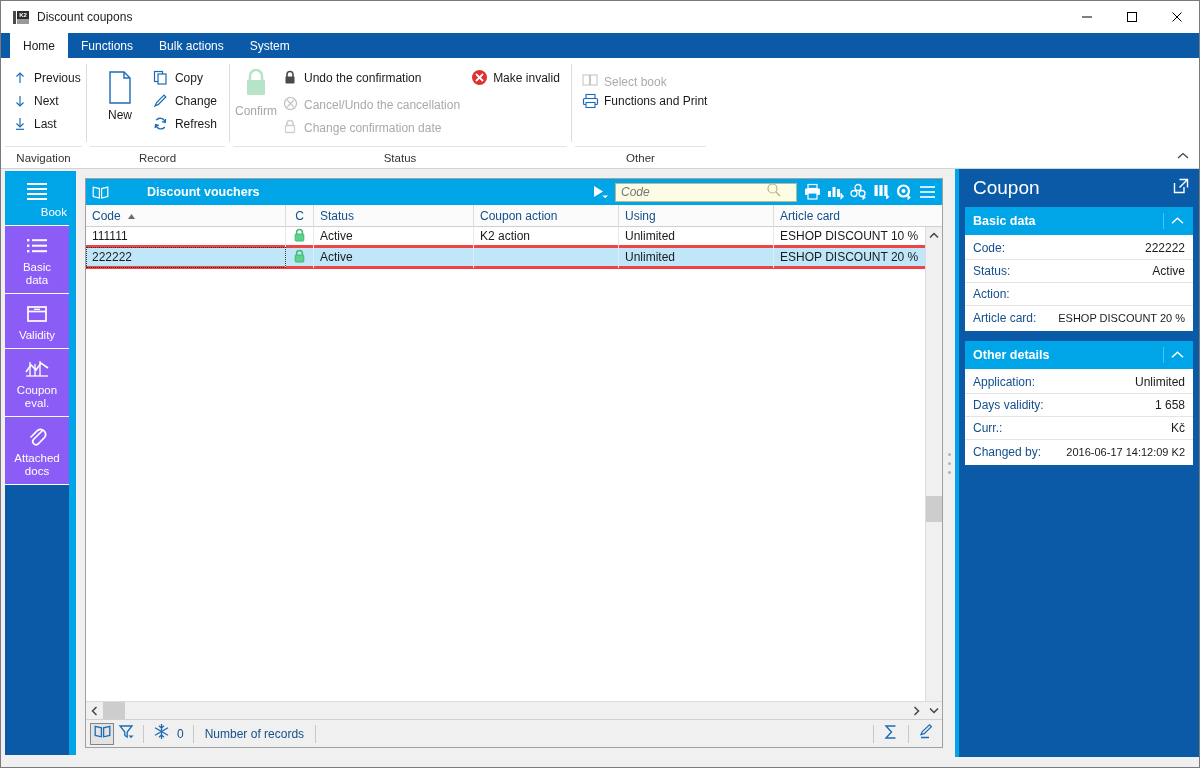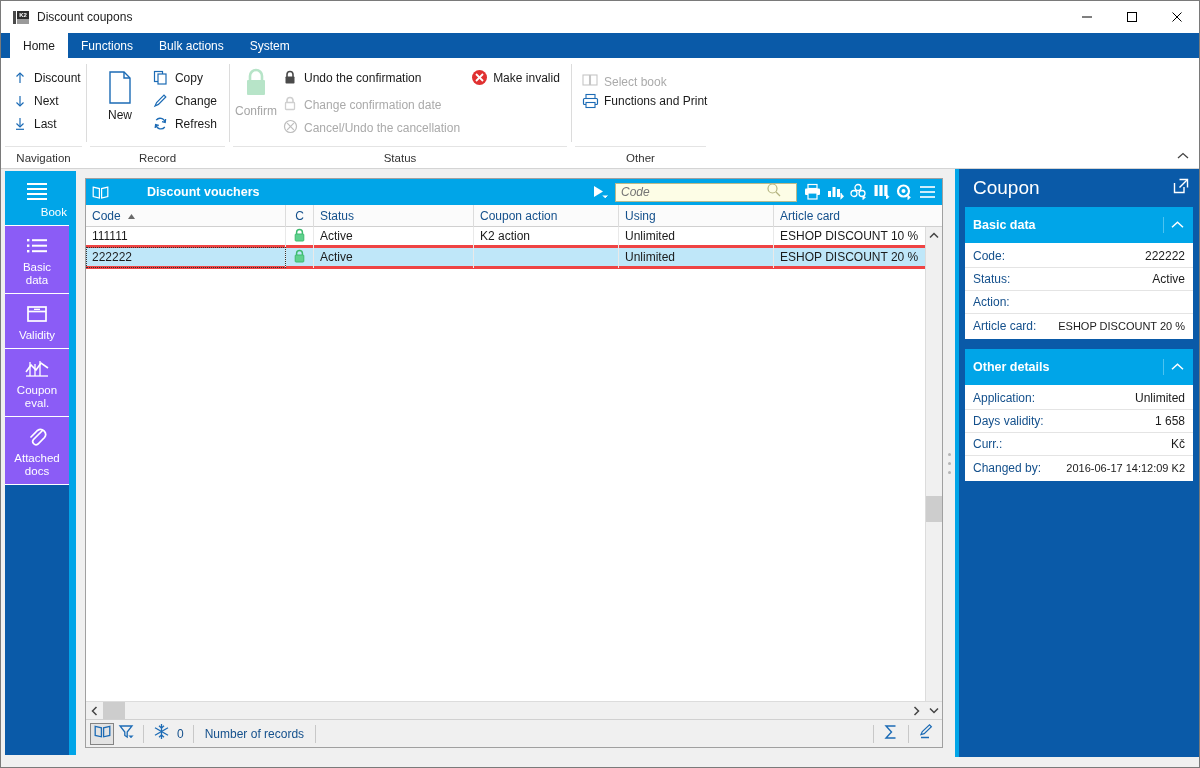--- a/index.html
+++ b/index.html
@@ -323,21 +323,21 @@
   #detail-head {
     height: 38px;
     display: flex; align-items: center;
     padding: 0 10px 0 14px;
     flex: none;
   }
   #detail-title { color: #ffffff; font-size: 19px; }
   #detail-pop { margin-left: auto; }
   .dsec { margin: 0 6px 10px 6px; }
   .dsec-head {
-    height: 36px;
+    height: 28px;
     background: #00a5e8;
     display: flex; align-items: center;
     padding: 0 2px 0 8px;
   }
   .dsec-title { color: #ffffff; font-size: 12.5px; font-weight: bold; }
   .dsec-chev { margin-left: auto; width: 28px; display: flex; align-items: center; justify-content: center;
                border-left: 1px solid #4cc3f0; height: 16px; }
   .dsec-body { background: #ffffff; padding: 2px 0; }
   .drow {
     height: 23px;
@@ -399,21 +399,21 @@
       <div class="rgroup" style="width:85px">
         <div class="rgroup-content">
           <div class="rcol">
             <div class="ritem">
               <span class="ri-ico">
                 <svg width="14" height="14" viewBox="0 0 14 14">
                     <line x1="7" y1="12" x2="7" y2="2" stroke="#1c6bb5" stroke-width="1.2"></line>
                     <polyline points="3.5,5.5 7,2 10.5,5.5" fill="none" stroke="#1c6bb5" stroke-width="1.2"></polyline>
                   </svg>
               </span>
-              <span>Discount</span>
+              <span>Previous</span>
             </div>
             <div class="ritem">
               <span class="ri-ico">
                 <svg width="14" height="14" viewBox="0 0 14 14">
                     <line x1="7" y1="2" x2="7" y2="12" stroke="#1c6bb5" stroke-width="1.2"></line>
                     <polyline points="3.5,8.5 7,12 10.5,8.5" fill="none" stroke="#1c6bb5" stroke-width="1.2"></polyline>
                   </svg>
               </span>
               <span>Next</span>
             </div>
@@ -493,36 +493,36 @@
               <span class="ri-ico">
                 <svg width="14" height="15" viewBox="0 0 14 15">
                   <path d="M4 7 L4 4.5 A3 3 0 0 1 10 4.5 L10 7" fill="none" stroke="#4a4a4a" stroke-width="1.6"></path>
                   <rect x="2.5" y="6.5" width="9" height="7" rx="0.8" fill="#4a4a4a"></rect>
                 </svg>
               </span>
               <span>Undo the confirmation</span>
             </div>
             <div class="ritem disabled">
               <span class="ri-ico">
-                <svg width="14" height="15" viewBox="0 0 14 15">
-                  <path d="M4 7 L4 4.5 A3 3 0 0 1 10 4.5 L10 7" fill="none" stroke="#cfcfcf" stroke-width="1.6"></path>
-                  <rect x="2.5" y="6.5" width="9" height="7" rx="0.8" fill="none" stroke="#cfcfcf" stroke-width="1.3"></rect>
-                </svg>
-              </span>
-              <span>Change confirmation date</span>
-            </div>
-            <div class="ritem disabled">
-              <span class="ri-ico">
                 <svg width="15" height="15" viewBox="0 0 15 15">
                   <circle cx="7.5" cy="7.5" r="6" fill="none" stroke="#bdbdbd" stroke-width="1.2"></circle>
                   <line x1="4.2" y1="4.2" x2="10.8" y2="10.8" stroke="#bdbdbd" stroke-width="1.2"></line>
                   <line x1="10.8" y1="4.2" x2="4.2" y2="10.8" stroke="#bdbdbd" stroke-width="1.2"></line>
                 </svg>
               </span>
               <span>Cancel/Undo the cancellation</span>
+            </div>
+            <div class="ritem disabled">
+              <span class="ri-ico">
+                <svg width="14" height="15" viewBox="0 0 14 15">
+                  <path d="M4 7 L4 4.5 A3 3 0 0 1 10 4.5 L10 7" fill="none" stroke="#cfcfcf" stroke-width="1.6"></path>
+                  <rect x="2.5" y="6.5" width="9" height="7" rx="0.8" fill="none" stroke="#cfcfcf" stroke-width="1.3"></rect>
+                </svg>
+              </span>
+              <span>Change confirmation date</span>
             </div>
           </div>
           <div class="rcol">
             <div class="ritem">
               <span class="ri-ico">
                 <svg width="17" height="17" viewBox="0 0 17 17">
                   <circle cx="8.5" cy="8.5" r="7.5" fill="#e03131"></circle>
                   <line x1="5" y1="5" x2="12" y2="12" stroke="#fff" stroke-width="1.8"></line>
                   <line x1="12" y1="5" x2="5" y2="12" stroke="#fff" stroke-width="1.8"></line>
                 </svg>

